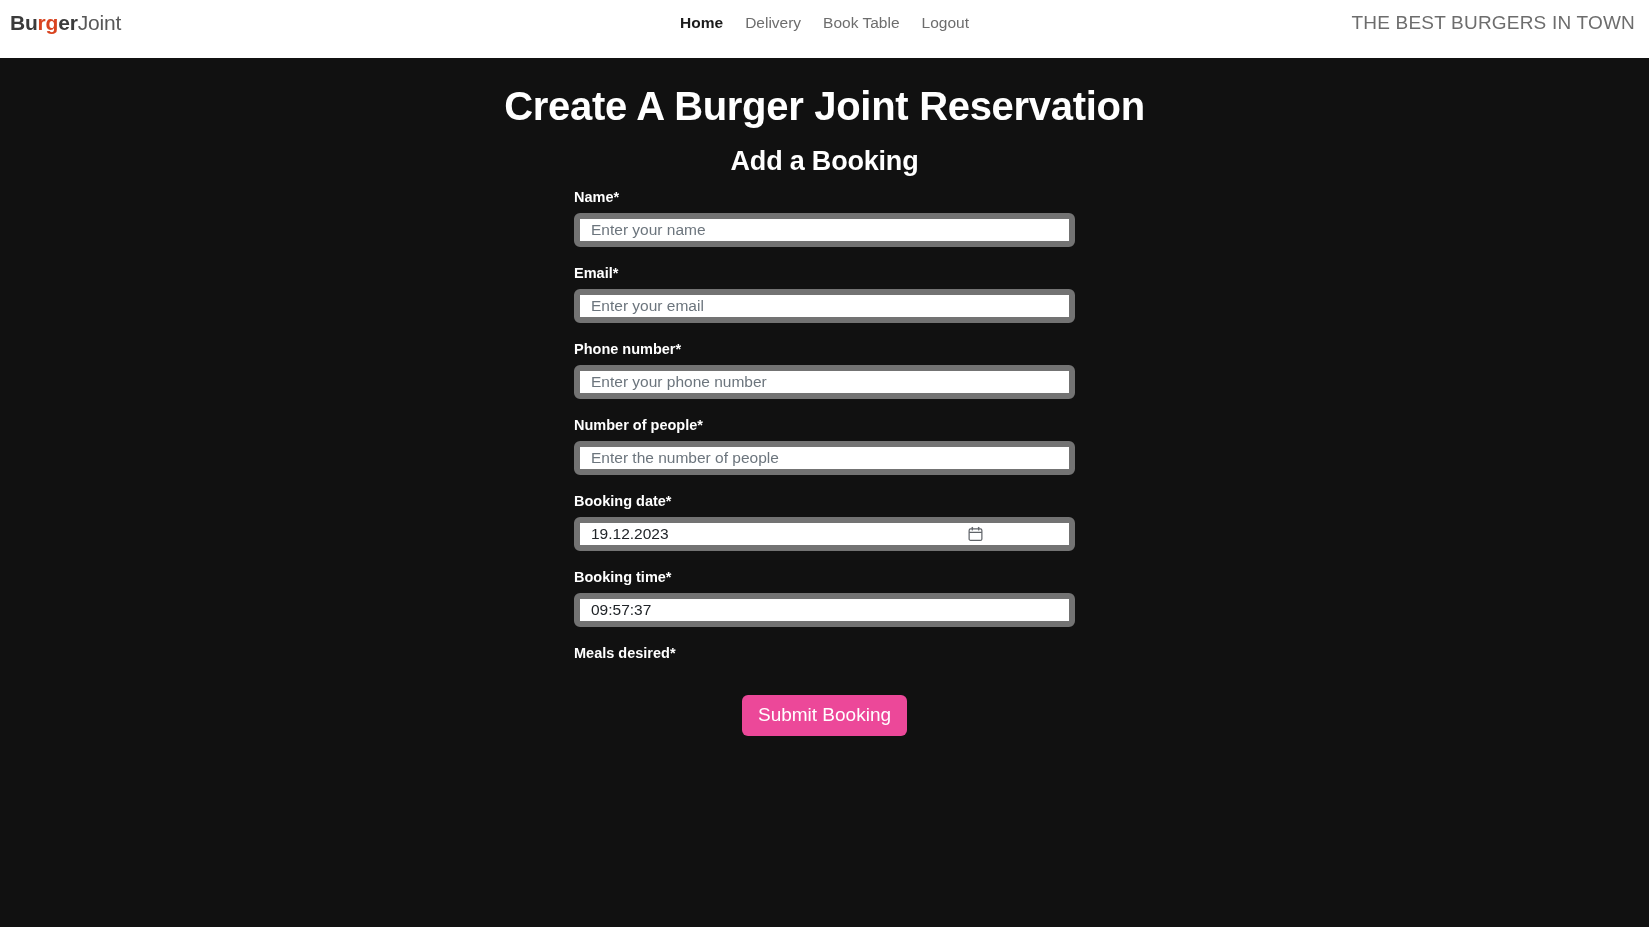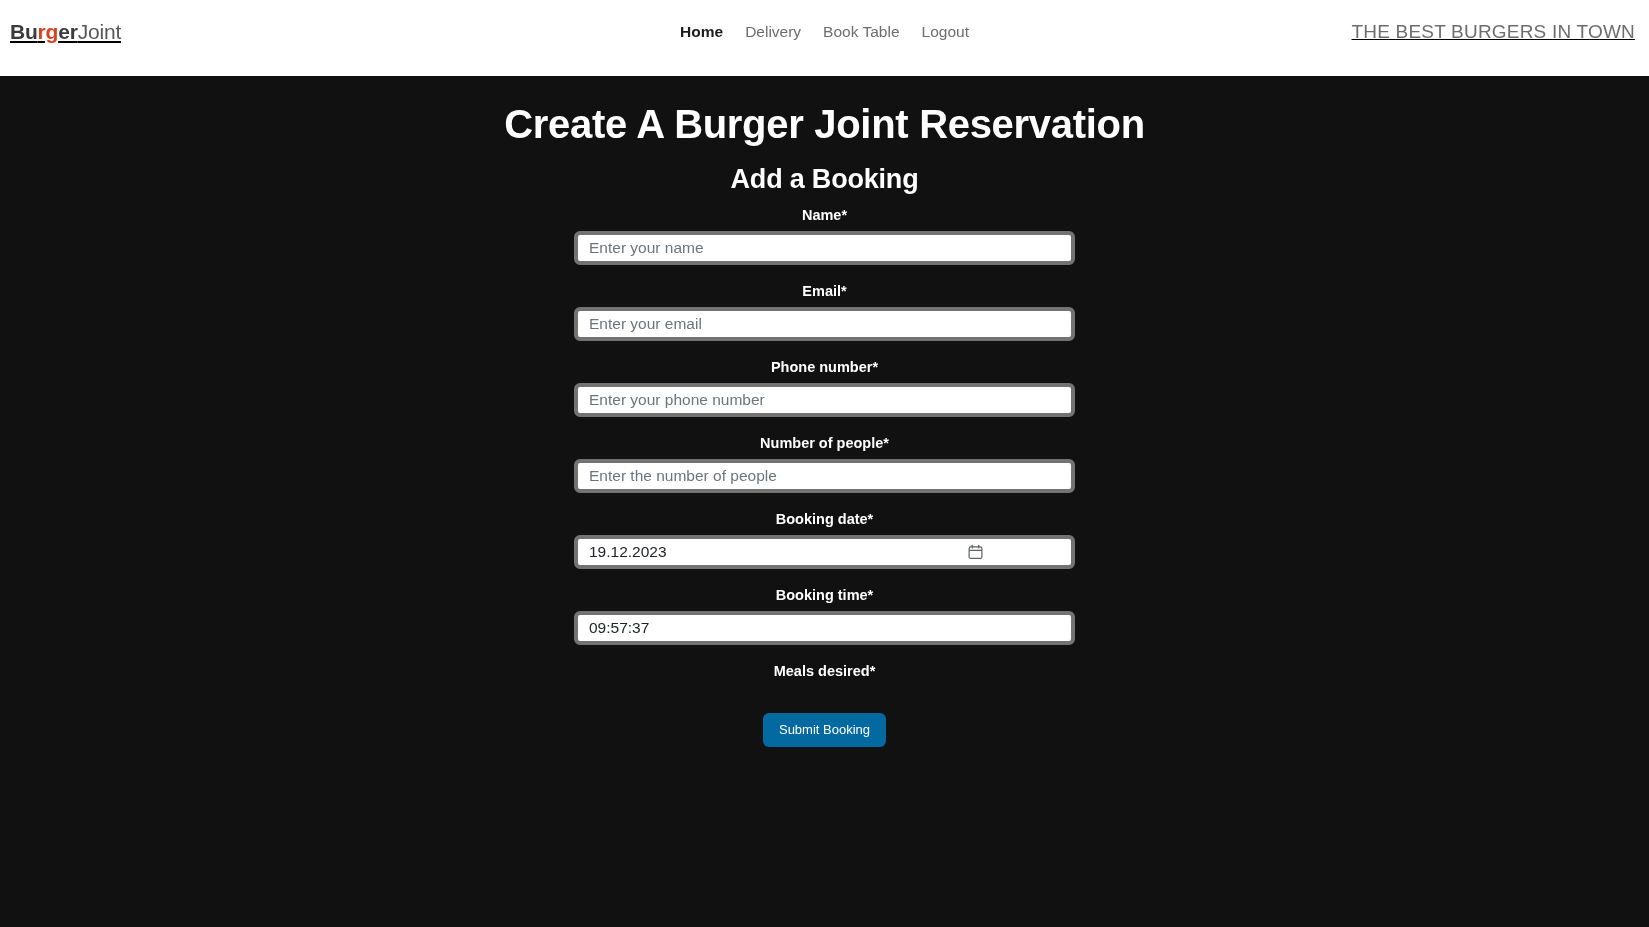--- a/index.html
+++ b/index.html
@@ -10,27 +10,26 @@
   }
 
   body {
     font-family: "Liberation Sans", sans-serif;
     background: #111111;
     overflow: hidden;
   }
 
   
   .navbar {
-    height: 76px;
+    height: 58px;
     background: #ffffff;
     display: flex;
     align-items: center;
     padding: 0 12px 12px 10px;
     position: relative;
-    text-decoration: underline;
   }
 
   .brand {
     font-size: 21px;
     letter-spacing: -0.2px;
     white-space: nowrap;
     cursor: pointer;
   }
   .brand .brand-dark   { color: #3b3b3b; font-weight: bold; }
   .brand .brand-accent { color: #d9431f; font-weight: bold; }
@@ -95,33 +94,33 @@
     width: 501px;
     margin: 0 auto;
   }
 
   .field {
     margin-bottom: 18px;
   }
 
   .field-label {
     display: block;
-    text-align: center;
+    text-align: left;
     color: #ffffff;
     font-size: 14.5px;
     font-weight: bold;
     margin-bottom: 8px;
   }
 
   .field-input {
     display: block;
     width: 501px;
     height: 34px;
     background: #ffffff;
-    border: 4px solid #737373;
+    border: 6px solid #737373;
     border-radius: 6px;
     padding: 4px 11px;
     font-family: "Liberation Sans", sans-serif;
     font-size: 15.5px;
     color: #212529;
     outline: none;
   }
   .field-input::placeholder {
     color: #6c757d;
     opacity: 1;
@@ -142,27 +141,27 @@
     pointer-events: none;
     cursor: default;
   }
 
   .submit-row {
     margin-top: 34px;
     text-align: center;
   }
 
   .submit-button {
-    background: #0369a1;
+    background: #ec4899;
     color: #ffffff;
     border: none;
     border-radius: 6px;
     padding: 9px 16px;
     font-family: "Liberation Sans", sans-serif;
-    font-size: 13px;
+    font-size: 19px;
     line-height: 1.2;
     cursor: pointer;
   }
 </style>
 </head>
 <body>
 
 <div class="navbar">
 
   <div class="brand">

